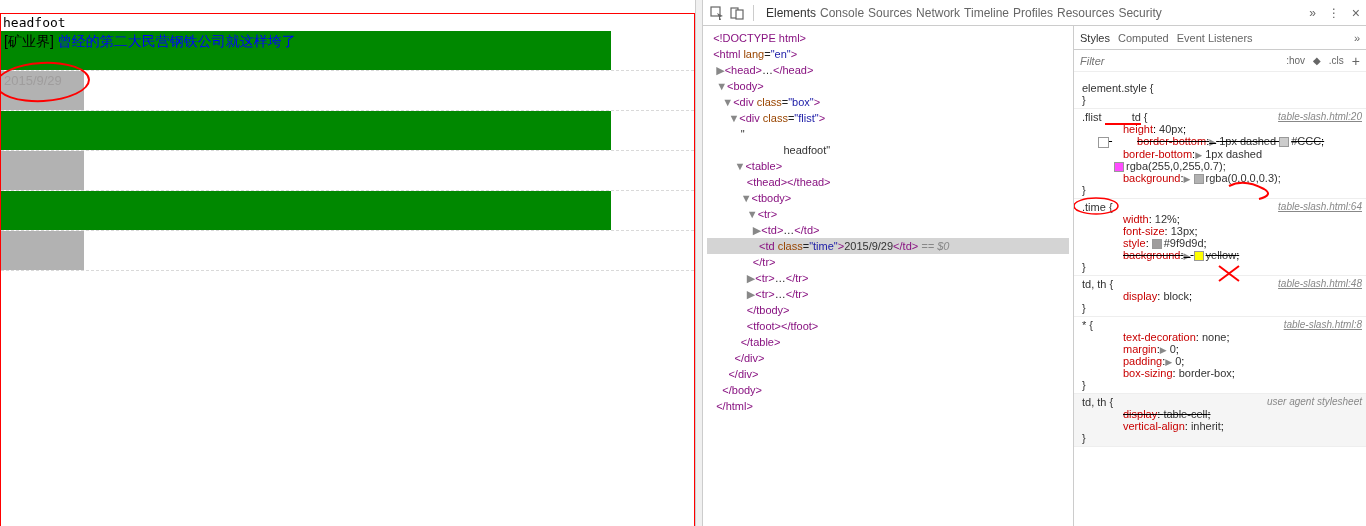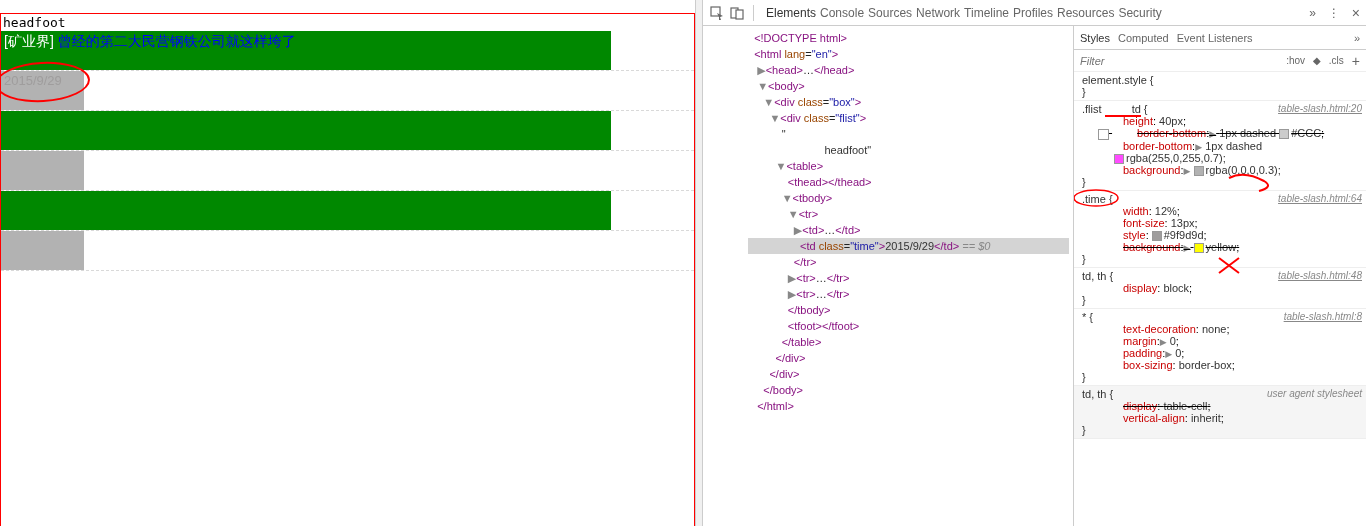--- a/index.html
+++ b/index.html
@@ -49,21 +49,21 @@
     .cell-title {
       width: 88%;
       background: #008800;
       height: 100%;
       display: flex;
       align-items: flex-start;
       padding: 2px 3px;
       font-size: 14px;
     }
     .cat {
-      color: #ffffff;
+      color: #000000;
     }
     .art {
       color: #0000ff;
       margin-left: 4px;
     }
     .cell-gray {
       width: 88%;
       background: rgba(0,0,0,0.3);
       height: 100%;
     }
@@ -172,21 +172,20 @@
       flex: 1;
       padding: 4px 4px;
       font-family: Menlo, monospace;
       font-size: 11px;
       line-height: 16px;
       color: #222;
       overflow: auto;
     }
     .dom-line {
       white-space: pre;
-      margin-left: 41px;
     }
     .dom-line .tag { color: #881280; }
     .dom-line .attr { color: #994500; }
     .dom-line .val { color: #1a1aa6; }
     .dom-line .txt { color: #333; }
     .dom-line .eq { color: #888; font-style: italic; }
     .dom-line.selected {
       background: #d4d4d4;
     }
     .dom-line .arrow { color: #888; }
@@ -242,20 +241,21 @@
     .filter-plus {
       font-style: normal;
       color: #666;
       cursor: pointer;
       font-size: 14px;
     }
     .rules {
       flex: 1;
       overflow: auto;
       font-family: Menlo, monospace;
+      margin-top: 8px;
     }
     .rule {
       padding: 2px 20px 2px 8px;
       border-bottom: 1px solid #eee;
       position: relative;
     }
     .rule .selector { color: #333; }
     .rule .brace { color: #333; }
     .rule .link {
       position: absolute;

